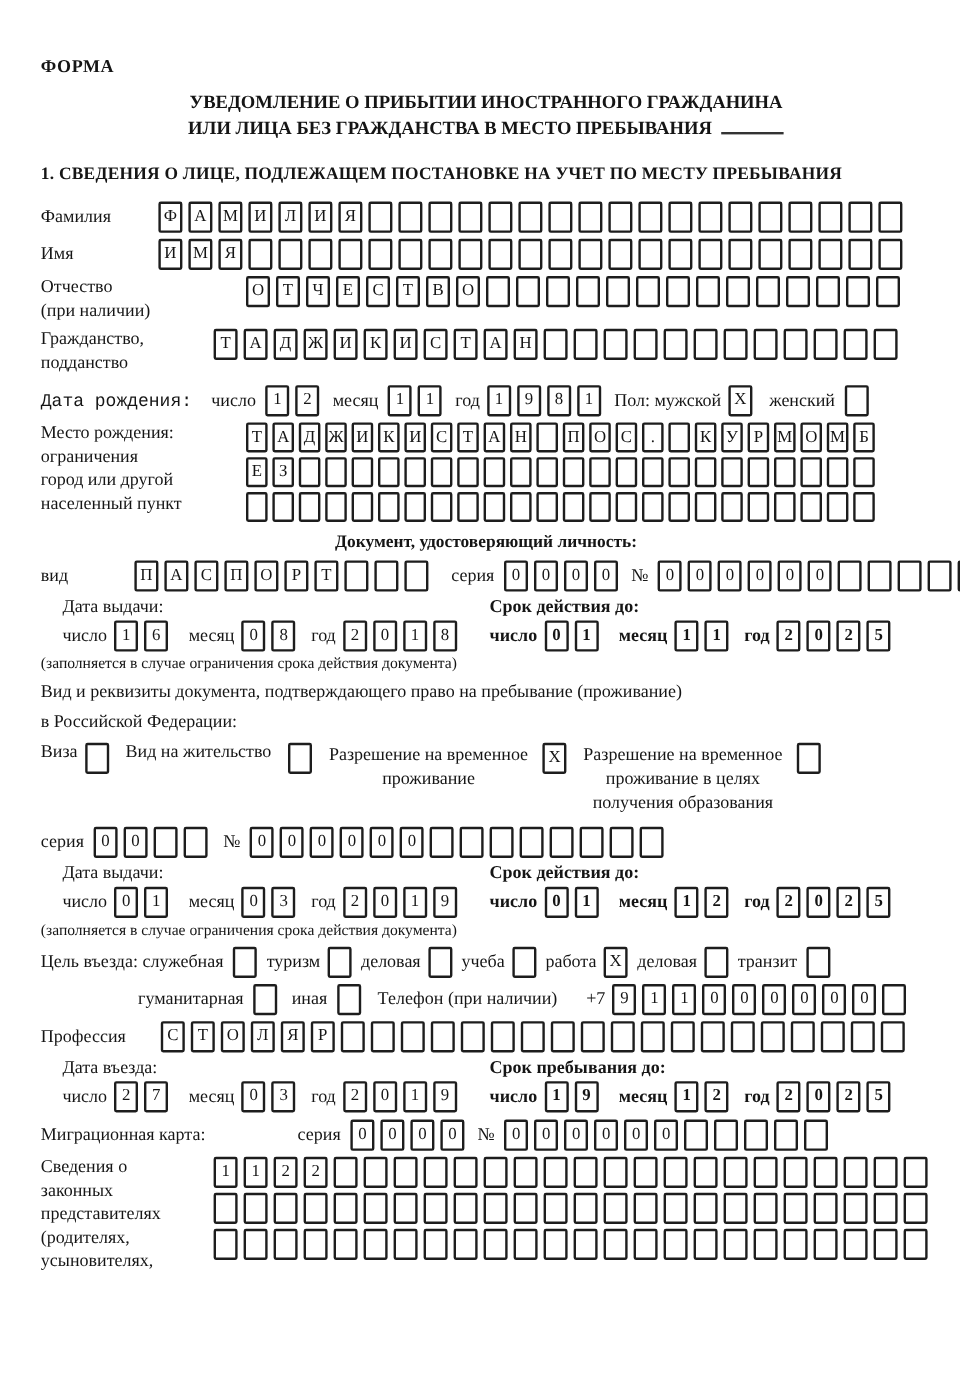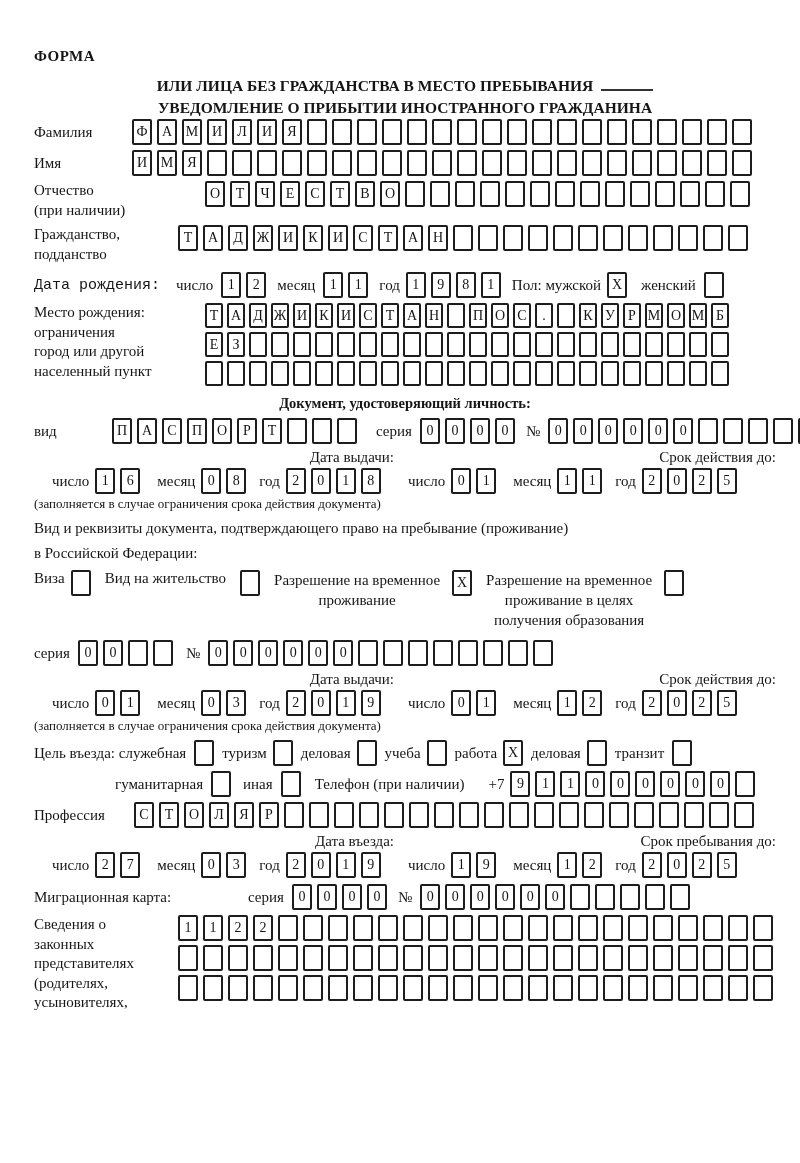--- a/index.html
+++ b/index.html
@@ -36,46 +36,47 @@
   .w171 { width: 171px; }
   .w78  { width: 78px; }
   .ml6  { margin-left: 6px; }  .ml8  { margin-left: 8px; }
   .ml12 { margin-left: 12px; } .ml14 { margin-left: 14px; }
   .mr6  { margin-right: 6px; } .mr8  { margin-right: 8px; } .mr10 { margin-right: 10px; font-family: Liberation Mono, monospace; }
 
   .doc-heading { text-align: center; font-weight: bold; font-size: 14.5px; margin: 4px 0 6px 0; }
 
   .datecols { display: flex; margin-top: 2px; }
   .dcol1 { width: 360px; padding-left: 18px; }
-  .dcol2 { flex: 1; padding-left: 14px; }
-  .dhead { text-align: right; margin-bottom: 2px; }
+  .dcol2 { flex: 1; padding-left: 14px; font-weight: bold; }
+  .dhead { text-align: left; margin-bottom: 2px; }
   .drow { display: flex; align-items: center; }
   .note { font-size: 13px; text-align: left; padding-right: 6px; margin: 2px 0 6px 0; }
   .para { margin: 4px 0; line-height: 21px; }
 
   .permit-row { display: flex; align-items: flex-start; margin: 6px 0 10px 0; }
   .pblock { text-align: center; line-height: 20px; }
   .permit-row .cbx { margin-top: 0; }
 
   .indent80 { margin-left: 81px; }
 </style>
 </head>
 <body>
 
 <div class="page">
 
   <div class="forma">ФОРМА</div>
 
   <div class="title">
+    <div>УВЕДОМЛЕНИЕ О ПРИБЫТИИ ИНОСТРАННОГО ГРАЖДАНИНА</div>
     <div>
       <span>ИЛИ ЛИЦА БЕЗ ГРАЖДАНСТВА В МЕСТО ПРЕБЫВАНИЯ</span><span class="underline"></span>
     </div>
-    <div>УВЕДОМЛЕНИЕ О ПРИБЫТИИ ИНОСТРАННОГО ГРАЖДАНИНА</div>
-  </div>
-
+  </div>
+
+  <div class="sec-heading">1. СВЕДЕНИЯ О ЛИЦЕ, ПОДЛЕЖАЩЕМ ПОСТАНОВКЕ НА УЧЕТ ПО МЕСТУ ПРЕБЫВАНИЯ</div>
 
   <div class="row">
     <span class="lbl w98">Фамилия</span>
     <span class="cells">
         <span class="cell">Ф</span>
         <span class="cell">А</span>
         <span class="cell">М</span>
         <span class="cell">И</span>
         <span class="cell">Л</span>
         <span class="cell">И</span>

